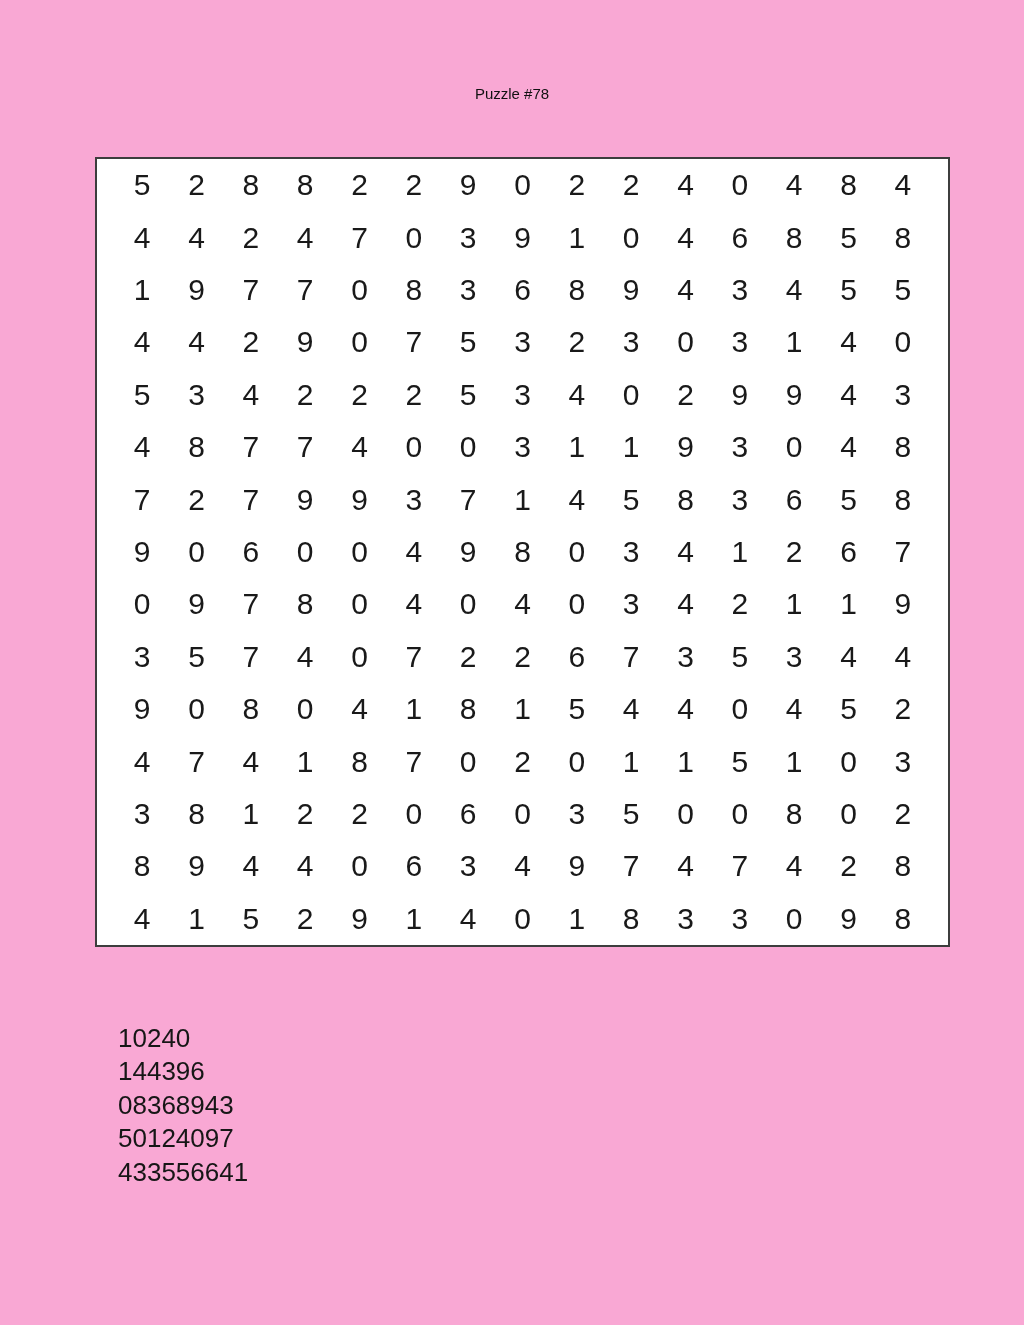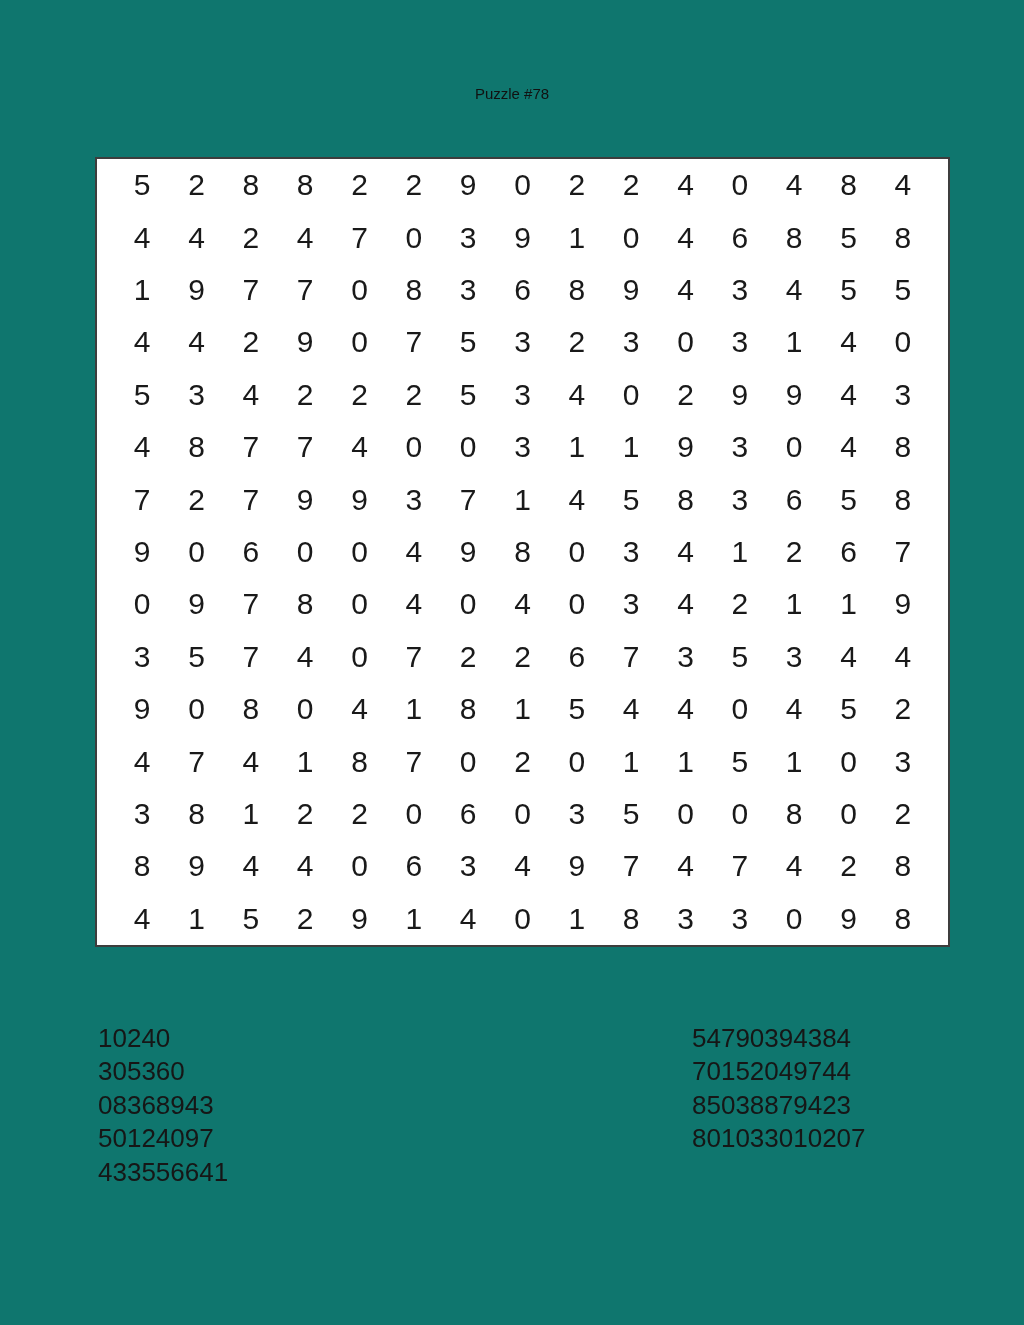--- a/index.html
+++ b/index.html
@@ -4,21 +4,21 @@
 <style>
   html, body {
     margin: 0;
     padding: 0;
     background: #ffffff;
   }
   .page {
     position: relative;
     width: 1024px;
     height: 1325px;
-    background: #0f766e;
+    background: #f9a8d4;
     font-family: "Liberation Sans", sans-serif;
     color: #1a1a1a;
     overflow: hidden;
   }
   .puzzle-label {
     position: absolute;
     top: 85px;
     left: 0;
     width: 100%;
     text-align: center;
@@ -61,20 +61,21 @@
   .word-list {
     position: absolute;
     left: 0;
     top: 1022px;
     width: 100%;
     height: 200px;
   }
   .word-col {
     position: absolute;
     top: 0;
+    margin-left: 20px;
   }
   .word-col-1 { left: 98px; }
   .word-col-2 { left: 408px; }
   .word-col-3 { left: 692px; }
   .word-item {
     font-size: 26px;
     line-height: 33.4px;
     color: #161616;
     white-space: nowrap;
   }
@@ -311,26 +312,20 @@
       <div class="grid-cell">3</div>
       <div class="grid-cell">3</div>
       <div class="grid-cell">0</div>
       <div class="grid-cell">9</div>
       <div class="grid-cell">8</div>
     </div>
 
   <div class="word-list">
     <div class="word-col word-col-1">
         <div class="word-item">10240</div>
-        <div class="word-item">305360</div>
+        <div class="word-item">144396</div>
         <div class="word-item">08368943</div>
         <div class="word-item">50124097</div>
         <div class="word-item">433556641</div>
       </div>
-    <div class="word-col word-col-3">
-        <div class="word-item">54790394384</div>
-        <div class="word-item">70152049744</div>
-        <div class="word-item">85038879423</div>
-        <div class="word-item">801033010207</div>
-      </div>
   </div>
 
 </div>
 
 </body></html>

